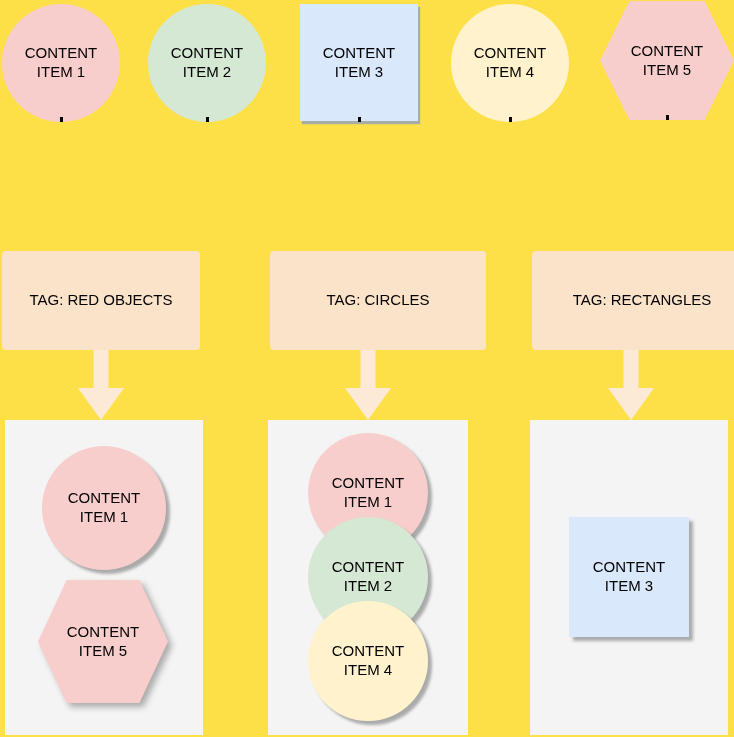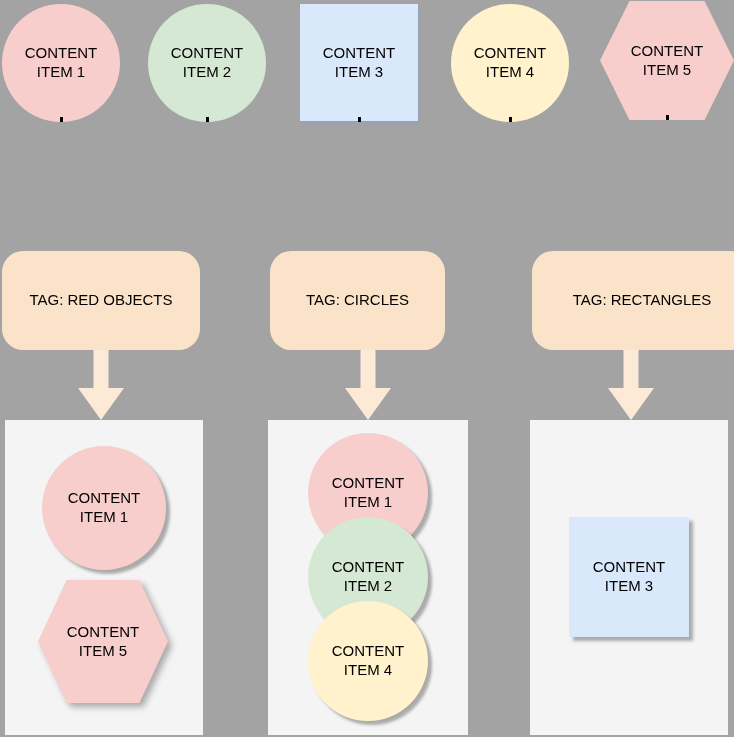--- a/index.html
+++ b/index.html
@@ -1,17 +1,17 @@
 <!DOCTYPE html>
 <html><head>
 <meta charset="utf-8">
 <style>
   html,body { margin:0; padding:0; background:#000; }
   .stage {
-    position:relative; width:734px; height:737px; background:#a3a3a3;
+    position:relative; width:734px; height:737px; background:#fde047;
     font-family:"Liberation Sans", sans-serif; overflow:hidden;
   }
   .shape {
     position:absolute; display:flex; align-items:center; justify-content:center;
     text-align:center;
   }
   .shape-label, .tag-label {
     font-size:15px; line-height:1.25; color:#000; white-space:pre-line;
   }
   .circle { border-radius:50%; }
@@ -23,21 +23,21 @@
 
   
   .shape-wrap { position:absolute; }
   .hex-inner {
     width:100%; height:100%;
     clip-path:polygon(0 50%, 22% 0, 78% 0, 100% 50%, 78% 100%, 22% 100%);
     display:flex; align-items:center; justify-content:center; text-align:center;
   }
 
   .tag {
-    position:absolute; height:99px; border-radius:21px; background:#fbe3c9;
+    position:absolute; height:99px; border-radius:4px; background:#fbe3c9;
     display:flex; align-items:center; justify-content:center; text-align:center;
   }
   .arrow { position:absolute; }
 
   .container { position:absolute; top:420px; width:198px; height:315px; }
 
   .shadowed  { box-shadow:4px 4px 3px rgba(0,0,0,0.30); }
   .hexshadow { filter:drop-shadow(4px 4px 3px rgba(0,0,0,0.30)); }
   .sq-top-shadow { box-shadow:2px 3px 1px rgba(150,162,184,0.85); }
 
@@ -45,21 +45,21 @@
 
   
   .pos-i1 { left:2px;   top:4px; width:118px; height:118px; }
   .pos-i2 { left:148px; top:4px; width:118px; height:118px; }
   .pos-i3 { left:300px; top:4px; width:118px; height:117px; }
   .pos-i4 { left:451px; top:4px; width:118px; height:118px; }
   .pos-i5 { left:600px; top:1px; width:134px; height:119px; }
 
   
   .pos-t1 { left:2px;   top:251px; width:198px; }
-  .pos-t2 { left:270px; top:251px; width:175px; }
+  .pos-t2 { left:270px; top:251px; width:216px; }
   .pos-t3 { left:532px; top:251px; width:220px; }
 
   
   .pos-a1 { left:78px;  top:350px; }
   .pos-a2 { left:345px; top:350px; }
   .pos-a3 { left:608px; top:350px; }
 
   
   .pos-c1 { left:5px; }
   .pos-c2 { left:268px; width:200px; }

